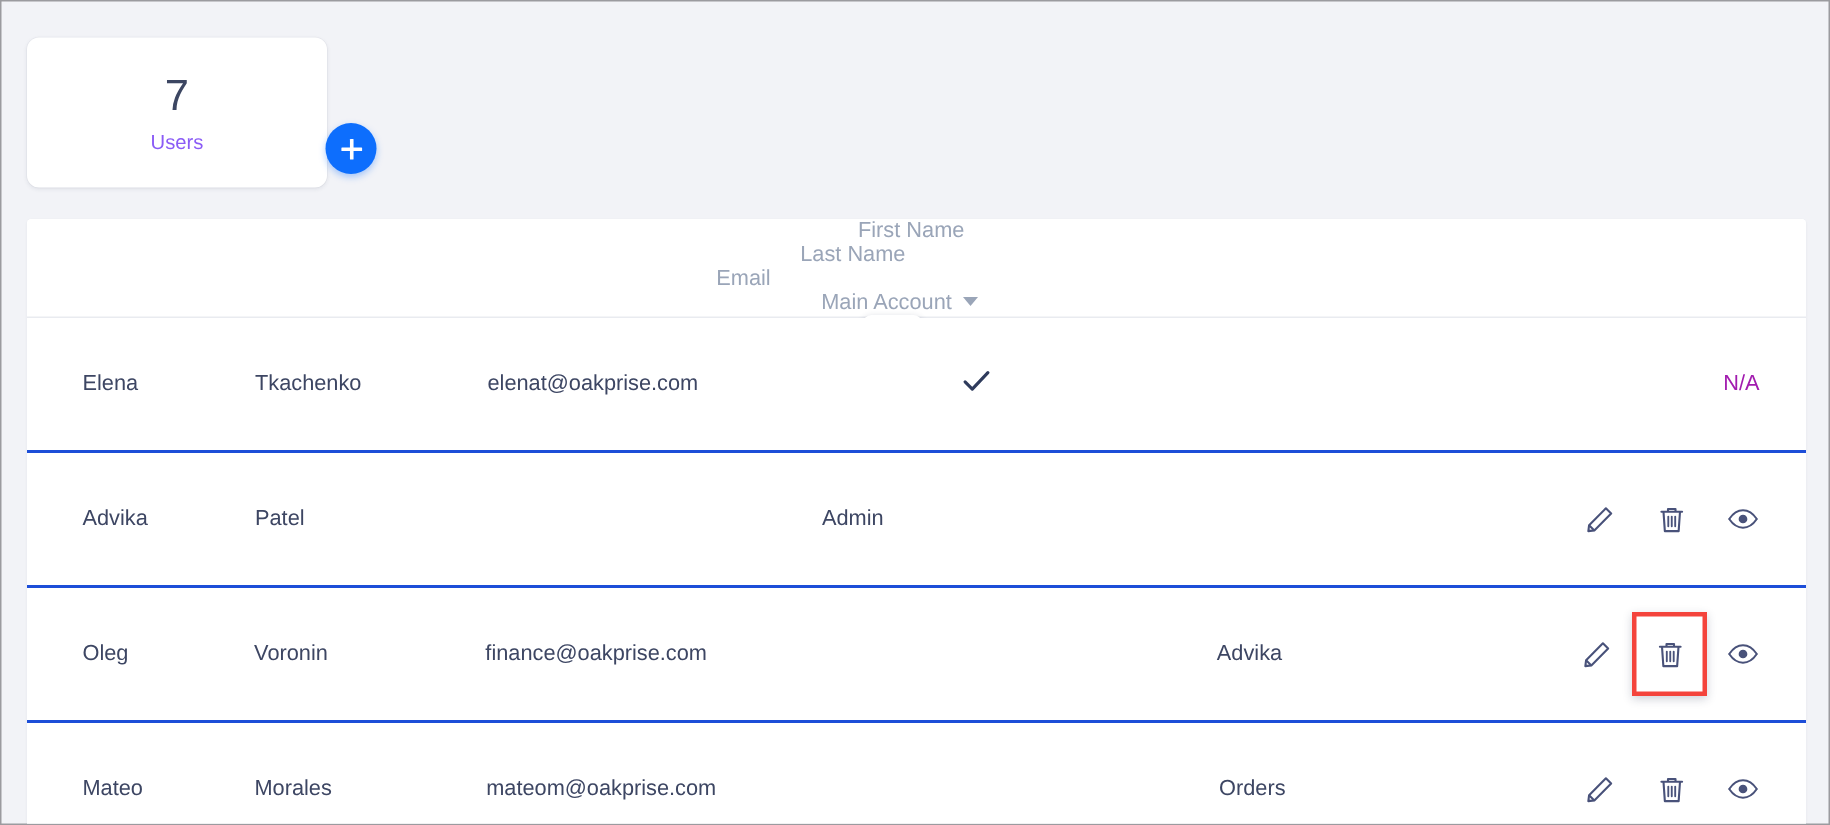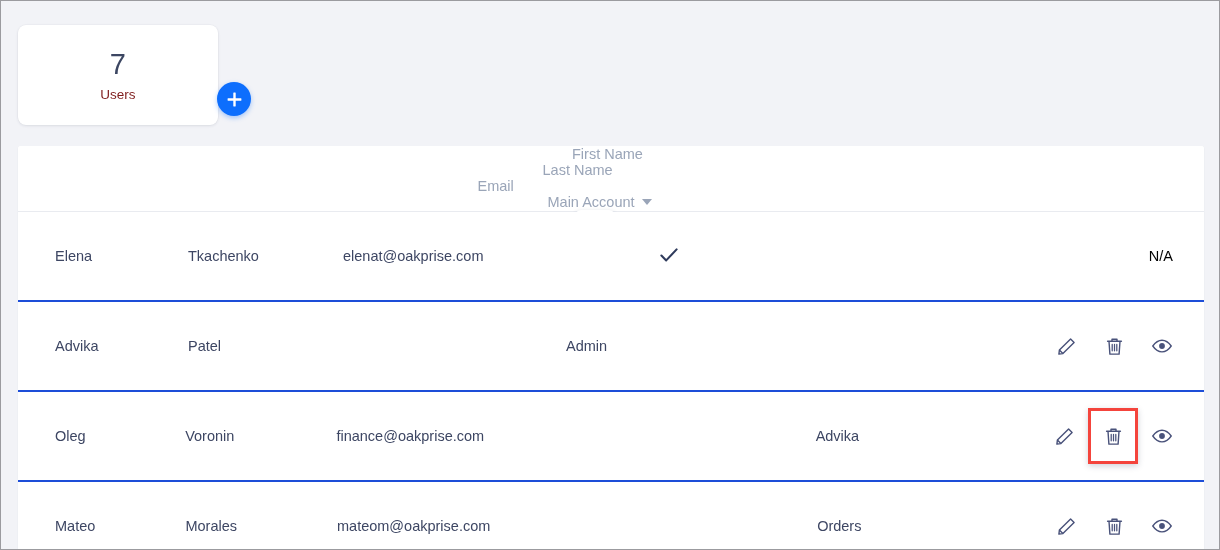--- a/index.html
+++ b/index.html
@@ -47,21 +47,21 @@
   }
   .stat-value {
     font-size: 29px;
     color: #3c4662;
     line-height: 1.1;
     font-weight: 400;
     letter-spacing: 0.2px;
   }
   .stat-label {
     font-size: 13.5px;
-    color: #7f1d1d;
+    color: #8b5cf6;
     margin-top: 7px;
     line-height: 1;
   }
   .fab {
     position: absolute;
     left: 199px;
     top: 57px;
     width: 34px;
     height: 34px;
     border-radius: 50%;
@@ -97,21 +97,21 @@
     background: #ffffff;
   }
   .trow.header {
     height: 66px;
     border-bottom: 1px solid #e9ebf0;
     flex-direction: column;
   }
 
   
   .c-first   { width: 152px; padding-left: 37px; box-sizing: border-box; }
-  .c-last    { width: 155px; margin-left: 18px; }
+  .c-last    { width: 155px; }
   .c-email   { width: 267px; }
   .c-main    { width: 175px; margin-left: 48px; }
   .c-roles   { width: 230px; }
   .c-actions { flex: 1; display: flex; align-items: center; justify-content: flex-end; padding-right: 18px; box-sizing: border-box; }
 
   .th {
     font-size: 14.5px;
     color: #9aa5b8;
     font-weight: 400;
     white-space: nowrap;
@@ -130,21 +130,21 @@
     vertical-align: 2px;
     border-left: 5px solid transparent;
     border-right: 5px solid transparent;
     border-top: 6px solid #9aa5b8;
   }
 
   .checkmark { line-height: 1; display: block; }
 
   .na {
     font-size: 14.5px;
-    color: #000000;
+    color: #a21caf;
     padding-right: 13px;
   }
 
   
   .dl-btn {
     width: 40px;
     height: 40px;
     border-radius: 6px;
     background: #ffffff;
     box-shadow: 0 1px 4px rgba(40,50,80,0.16);

